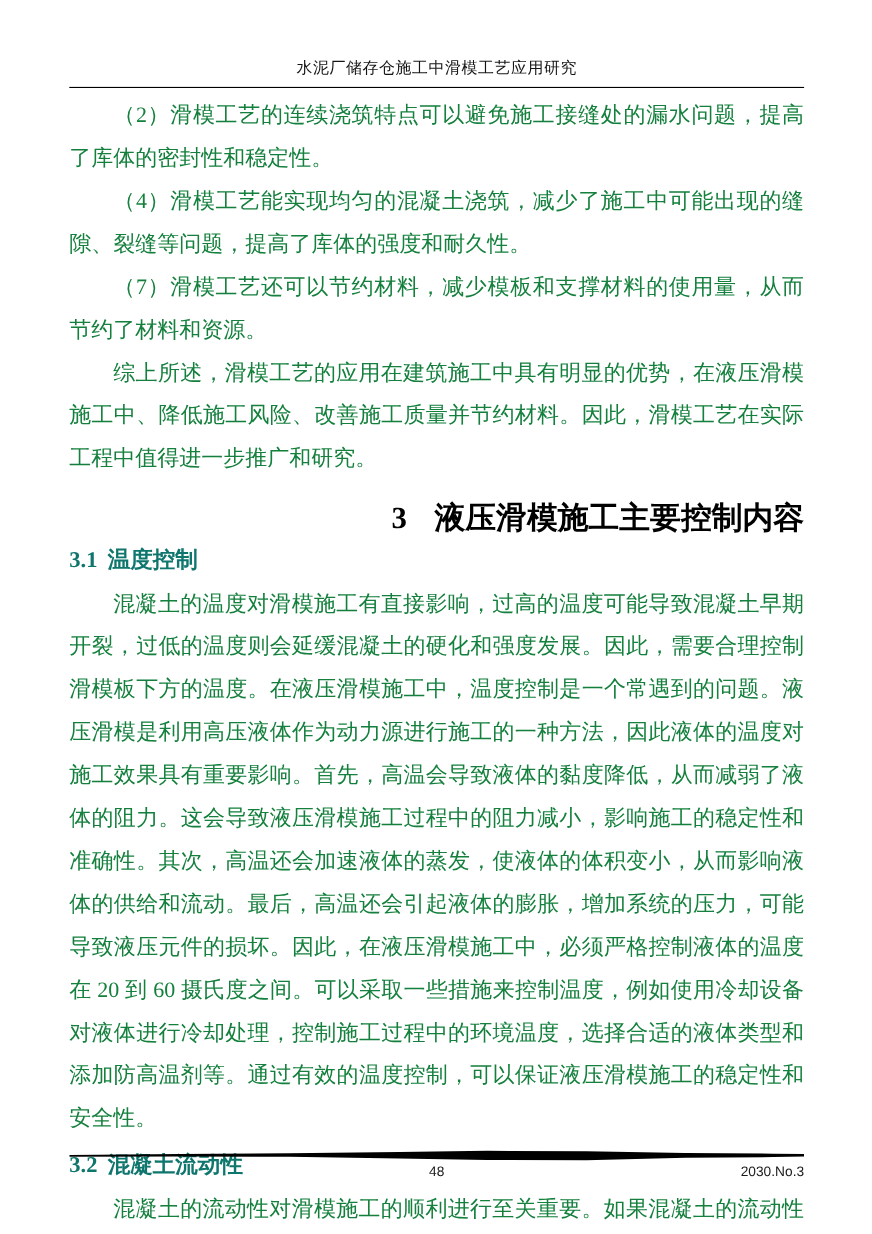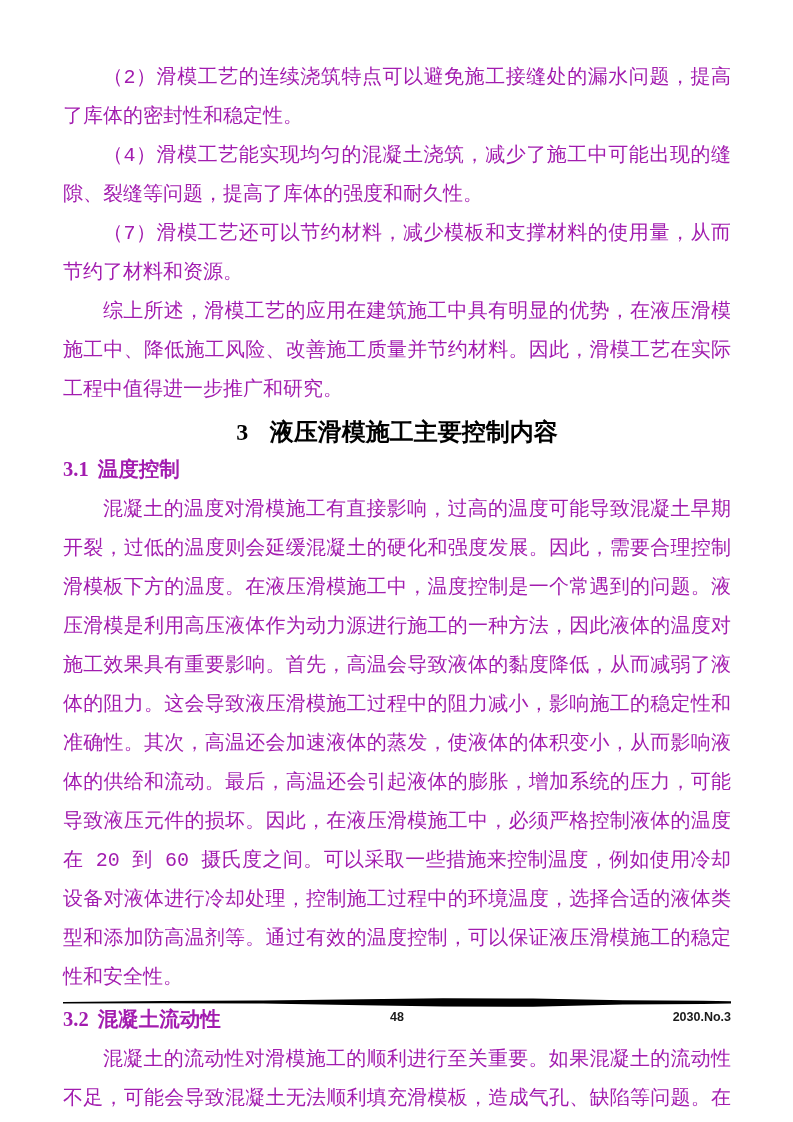--- a/index.html
+++ b/index.html
@@ -33,49 +33,47 @@
   }
   .body-text {
     margin-top: 6px;
     font-size: 20px;
     line-height: 39px;
     text-align: justify;
     text-justify: inter-character;
   }
   .para {
     text-indent: 2em;
-    color: #a21caf;
-    font-family: Liberation Mono, monospace;
+    color: #15803d;
   }
   .section-heading {
-    font-size: 24px;
+    font-size: 28px;
     font-weight: 700;
     line-height: 30px;
-    margin-top: 8px;
+    margin-top: 20px;
     margin-bottom: 8px;
     color: #000000;
-    text-align: center;
+    text-align: right;
   }
   .section-heading .sec-num { margin-right: 0.9em; }
   .sub-heading {
     font-size: 20.5px;
     font-weight: 700;
     line-height: 28px;
     margin-top: 8px;
     margin-bottom: 7px;
-    color: #a21caf;
+    color: #0f766e;
     text-align: left;
   }
   .sub-heading .sub-num { margin-right: 0.45em; }
   .page-footer {
     position: absolute;
     left: 63px;
-    top: 996px;
+    top: 1044px;
     width: 668px;
-    font-weight: bold;
   }
   .footer-rule-svg { display: block; width: 668px; height: 13px; }
   .footer-row {
     position: relative;
     margin-top: 1px;
     height: 18px;
     font-family: "Liberation Sans", "DejaVu Sans", sans-serif;
     font-size: 12.5px;
     color: #1a1a1a;
   }
@@ -89,20 +87,24 @@
     right: 0;
     text-align: right;
   }
 </style>
 </head>
 <body>
 
 <div class="page">
   <div class="content">
 
+    <header>
+      <div class="running-title">水泥厂储存仓施工中滑模工艺应用研究</div>
+      <div class="header-rule"></div>
+    </header>
 
     <main class="body-text">
       <p class="para">（2）滑模工艺的连续浇筑特点可以避免施工接缝处的漏水问题，提高了库体的密封性和稳定性。</p>
       <p class="para">（4）滑模工艺能实现均匀的混凝土浇筑，减少了施工中可能出现的缝隙、裂缝等问题，提高了库体的强度和耐久性。</p>
       <p class="para">（7）滑模工艺还可以节约材料，减少模板和支撑材料的使用量，从而节约了材料和资源。</p>
       <p class="para">综上所述，滑模工艺的应用在建筑施工中具有明显的优势，在液压滑模施工中、降低施工风险、改善施工质量并节约材料。因此，滑模工艺在实际工程中值得进一步推广和研究。</p>
 
       <h2 class="section-heading">
         <span class="sec-num">3</span><span>液压滑模施工主要控制内容</span>
       </h2>

